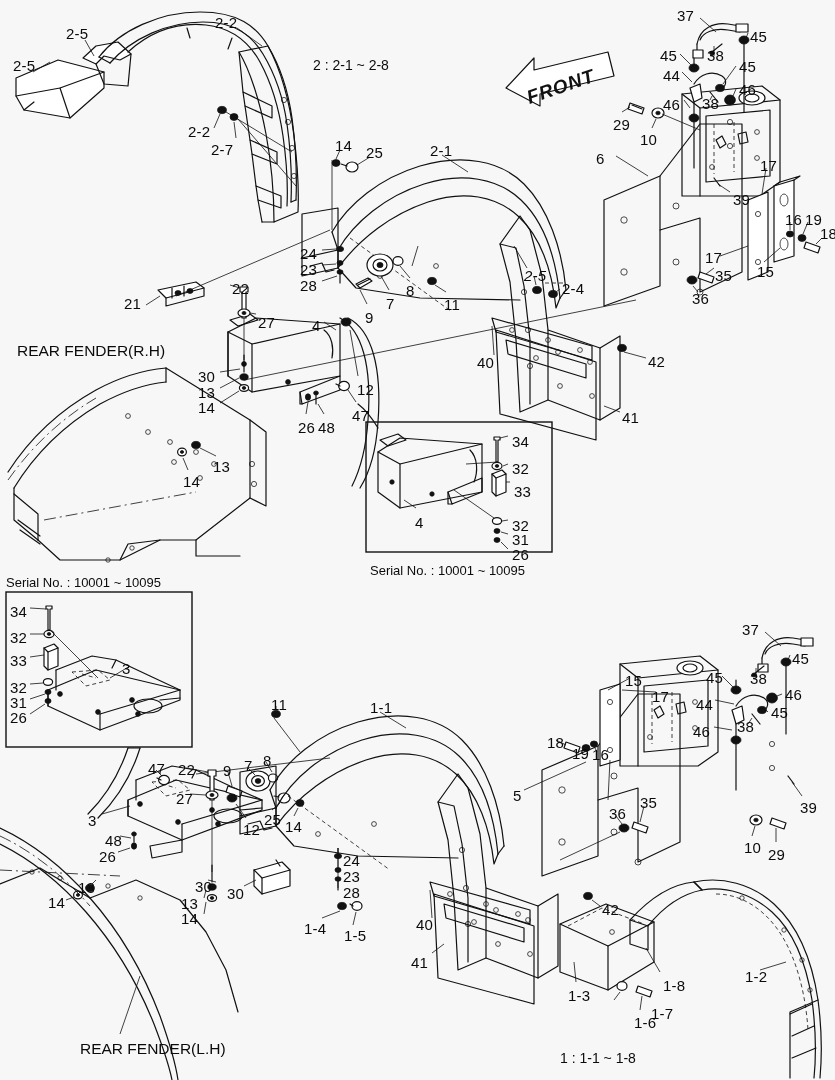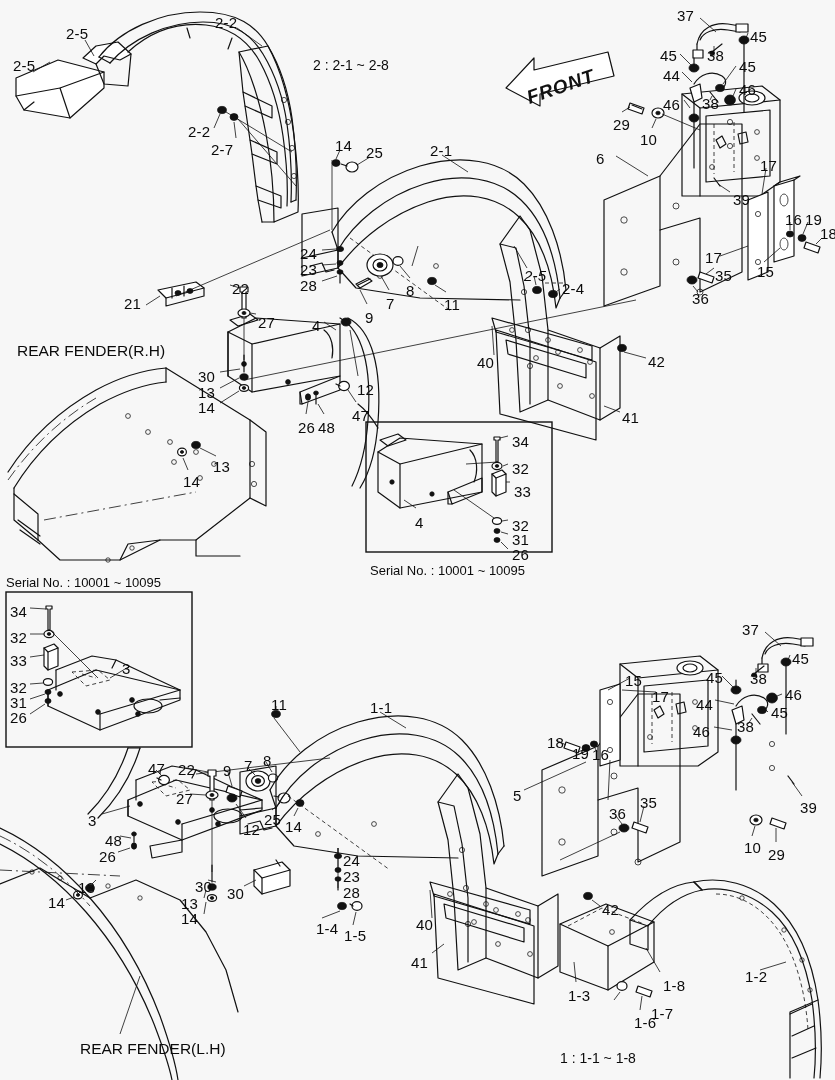--- a/index.html
+++ b/index.html
@@ -1026,21 +1026,21 @@
       <div class="lbl" style="left: 99px; top: 849px;">26</div>
       <div class="lbl" style="left: 343px; top: 853px;">24</div>
       <div class="lbl" style="left: 343px; top: 869px;">23</div>
       <div class="lbl" style="left: 343px; top: 885px;">28</div>
       <div class="lbl" style="left: 195px; top: 879px;">30</div>
       <div class="lbl" style="left: 181px; top: 896px;">13</div>
       <div class="lbl" style="left: 181px; top: 911px;">14</div>
       <div class="lbl" style="left: 227px; top: 886px;">30</div>
       <div class="lbl" style="left: 78px; top: 880px;">13</div>
       <div class="lbl" style="left: 48px; top: 895px;">14</div>
-      <div class="lbl" style="left: 316px; top: 921px;">1-4</div>
+      <div class="lbl" style="left: 304px; top: 921px;">1-4</div>
       <div class="lbl" style="left: 344px; top: 928px;">1-5</div>
       <div class="lbl" style="left: 416px; top: 917px;">40</div>
       <div class="lbl" style="left: 602px; top: 902px;">42</div>
       <div class="lbl" style="left: 411px; top: 955px;">41</div>
       <div class="lbl" style="left: 663px; top: 978px;">1-8</div>
       <div class="lbl" style="left: 745px; top: 969px;">1-2</div>
       <div class="lbl" style="left: 568px; top: 988px;">1-3</div>
       <div class="lbl" style="left: 607px; top: 1006px; margin-left: 44px;">1-7</div>
       <div class="lbl" style="left: 634px; top: 1015px;">1-6</div>
     </div>

